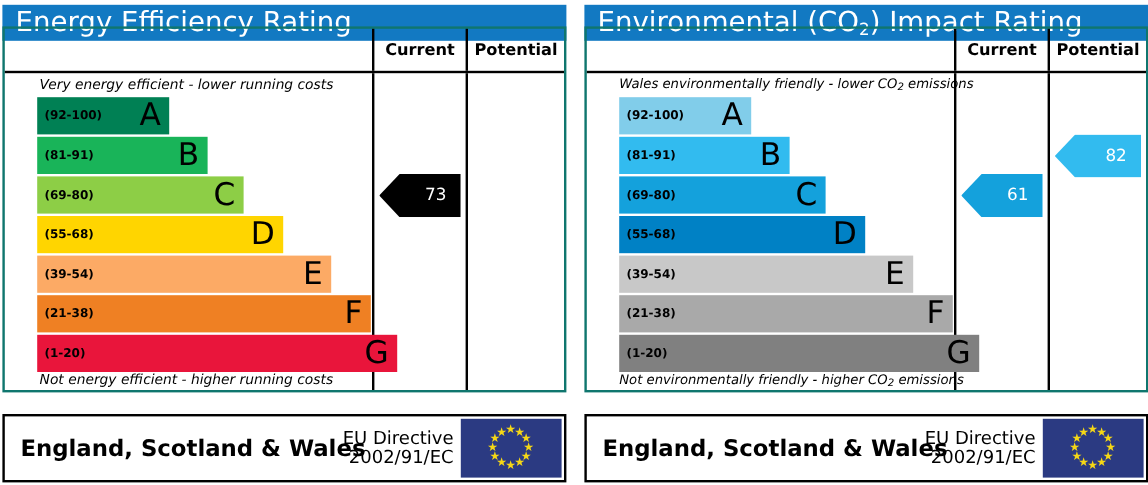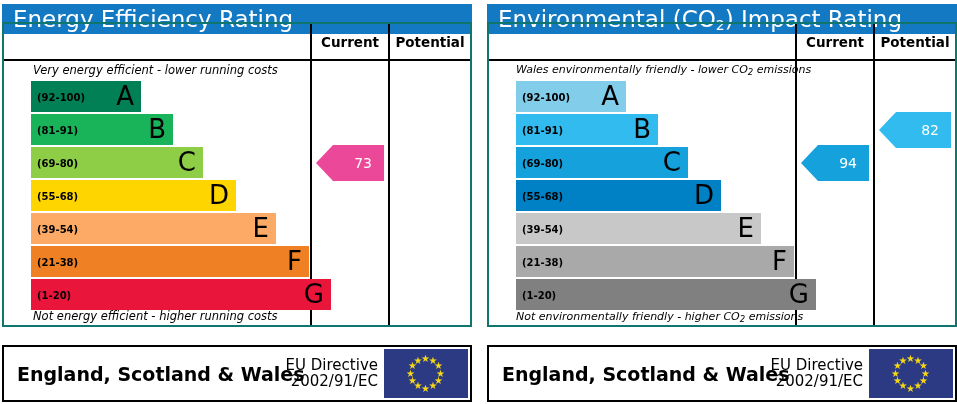--- a/index.html
+++ b/index.html
@@ -173,21 +173,21 @@
             <span class="ltr">F</span>
           </div>
           <div class="bar" id="L-G" style="top: 218px; width: 300px; background: rgb(233, 21, 59);">
             <span class="rng">(1-20)</span>
             <span class="ltr">G</span>
           </div>
 
           <div class="cap bot">Not energy efficient - higher running costs</div>
         </div>
 
-        <div class="arrow" id="L-cur" style="background: #ec4899; left: 312px; width: 68px; top: 84px;">73</div>
+        <div class="arrow" id="L-cur" style="background: #000000; left: 312px; width: 68px; top: 84px;">73</div>
       </div>
     </div>
 
     <div class="footer">
       <div class="footer-region">England, Scotland &amp; Wales</div>
       <div class="footer-directive">
         <div>EU Directive</div>
         <div>2002/91/EC</div>
       </div>
       <div class="eu-flag" id="L-flag">
@@ -253,21 +253,21 @@
             <span class="ltr">F</span>
           </div>
           <div class="bar" id="R-G" style="top: 218px; width: 300px; background: rgb(128, 128, 128);">
             <span class="rng">(1-20)</span>
             <span class="ltr">G</span>
           </div>
 
           <div class="cap bot small"><span>Not environmentally friendly - higher CO</span><sub>2</sub><span> emissions</span></div>
         </div>
 
-        <div class="arrow" id="R-cur" style="background: rgb(20, 161, 220); left: 312px; width: 68px; top: 84px;">94</div>
+        <div class="arrow" id="R-cur" style="background: rgb(20, 161, 220); left: 312px; width: 68px; top: 84px;">61</div>
         <div class="arrow" id="R-pot" style="background: rgb(50, 187, 239); left: 390px; width: 72px; top: 51px;">82</div>
       </div>
     </div>
 
     <div class="footer">
       <div class="footer-region">England, Scotland &amp; Wales</div>
       <div class="footer-directive">
         <div>EU Directive</div>
         <div>2002/91/EC</div>
       </div>

